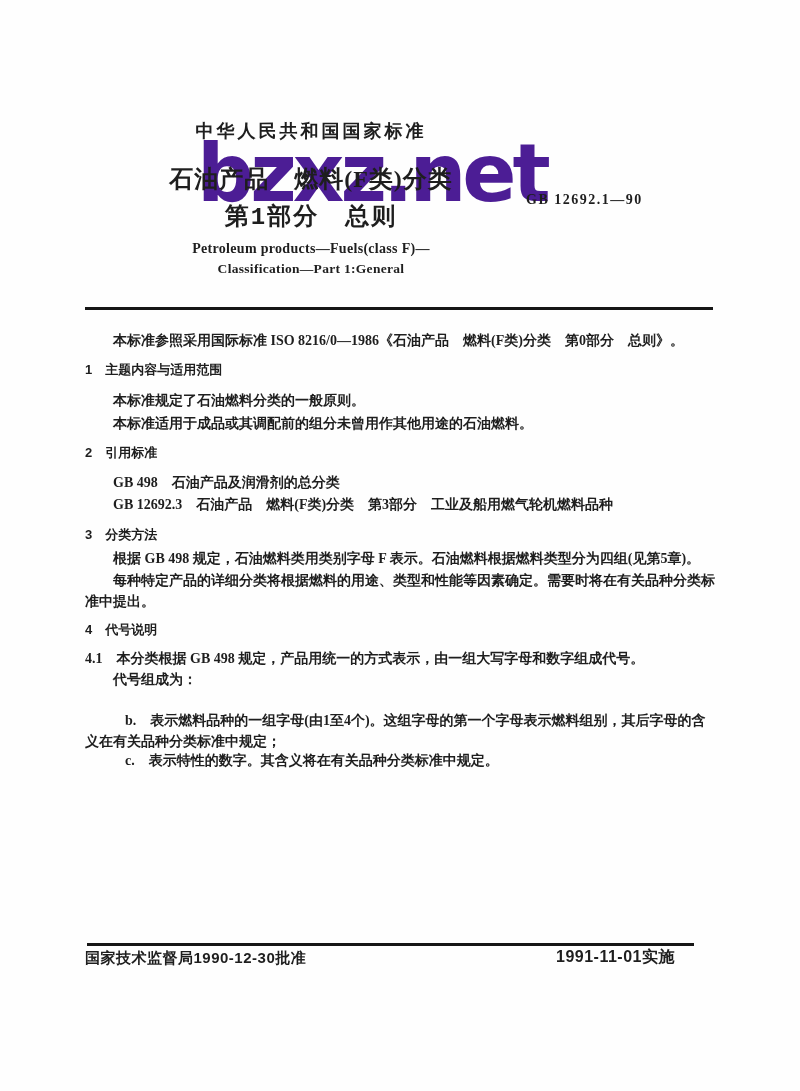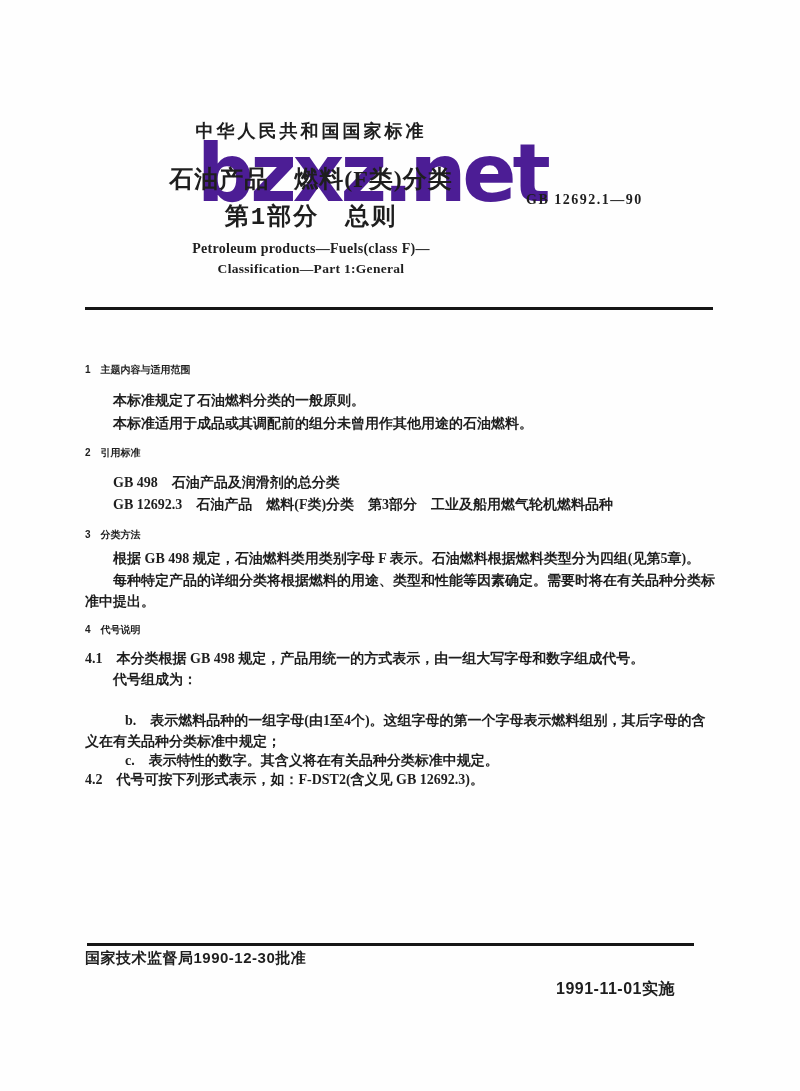--- a/index.html
+++ b/index.html
@@ -88,21 +88,21 @@
     font-size: 14px;
     font-weight: 600;
     line-height: 17px;
     white-space: nowrap;
   }
   .bl.indent { padding-left: 28px; }
   .bl.list   { padding-left: 40px; }
   .bl.sec {
     font-family: "Liberation Sans", sans-serif;
     font-weight: bold;
-    font-size: 10px;
+    font-size: 13px;
   }
   .rule-bottom {
     position: absolute;
     left: 87px;
     top: 943px;
     width: 607px;
     height: 3px;
     background: #161616;
     z-index: 1;
   }
@@ -120,21 +120,20 @@
   .foot-right {
     position: absolute;
     left: 556px;
     top: 947px;
     z-index: 1;
     font-family: "Liberation Sans", sans-serif;
     font-weight: bold;
     font-size: 16px;
     letter-spacing: 0.5px;
     white-space: nowrap;
-    margin-top: 32px;
   }
 </style>
 </head>
 <body>
 
 <div class="page">
 
   <div class="watermark">bzxz.net</div>
 
   <div class="hdr">
@@ -142,35 +141,35 @@
     <div class="title-cn-1">石油产品　燃料(F类)分类</div>
     <div class="title-cn-2">第1部分　总则</div>
     <div class="title-en-1">Petroleum products—Fuels(class F)—</div>
     <div class="title-en-2">Classification—Part 1:General</div>
   </div>
 
   <div class="std-no">GB 12692.1—90</div>
 
   <div class="rule-top"></div>
 
+  <div class="bl indent" style="top:332px">本标准参照采用国际标准 ISO 8216/0—1986《石油产品　燃料(F类)分类　第0部分　总则》。</div>
   <div class="bl sec" style="top:361px">1　主题内容与适用范围</div>
   <div class="bl indent" style="top:392px">本标准规定了石油燃料分类的一般原则。</div>
   <div class="bl indent" style="top:415px">本标准适用于成品或其调配前的组分未曾用作其他用途的石油燃料。</div>
   <div class="bl sec" style="top:444px">2　引用标准</div>
   <div class="bl indent" style="top:474px">GB 498　石油产品及润滑剂的总分类</div>
   <div class="bl indent" style="top:496px">GB 12692.3　石油产品　燃料(F类)分类　第3部分　工业及船用燃气轮机燃料品种</div>
   <div class="bl sec" style="top:526px">3　分类方法</div>
   <div class="bl indent" style="top:550px">根据 GB 498 规定，石油燃料类用类别字母 F 表示。石油燃料根据燃料类型分为四组(见第5章)。</div>
   <div class="bl indent" style="top:572px">每种特定产品的详细分类将根据燃料的用途、类型和性能等因素确定。需要时将在有关品种分类标</div>
   <div class="bl" style="top:593px">准中提出。</div>
   <div class="bl sec" style="top:621px">4　代号说明</div>
   <div class="bl" style="top:650px">4.1　本分类根据 GB 498 规定，产品用统一的方式表示，由一组大写字母和数字组成代号。</div>
   <div class="bl indent" style="top:671px">代号组成为：</div>
   <div class="bl list" style="top:712px">b.　表示燃料品种的一组字母(由1至4个)。这组字母的第一个字母表示燃料组别，其后字母的含</div>
   <div class="bl" style="top:733px">义在有关品种分类标准中规定；</div>
   <div class="bl list" style="top:752px">c.　表示特性的数字。其含义将在有关品种分类标准中规定。</div>
-  <div class="bl" style="top:771px">4.2　代号可按下列形式表示，如：F-DST2(含义见 GB 12692.3)。</div>
 
   <div class="rule-bottom"></div>
   <div class="foot-left">国家技术监督局1990-12-30批准</div>
   <div class="foot-right">1991-11-01实施</div>
 
 </div>
 
 </body></html>

